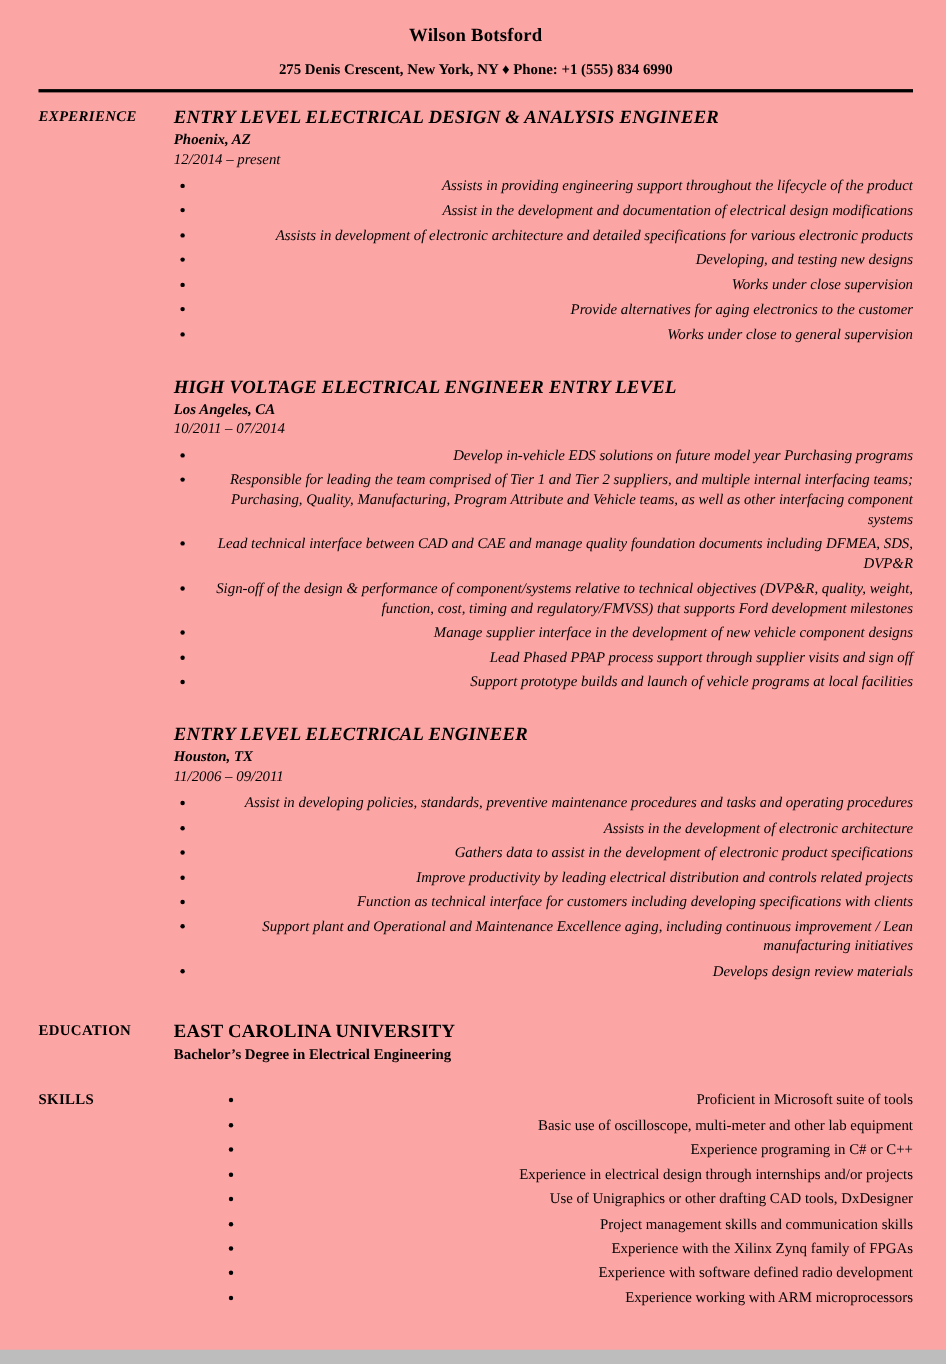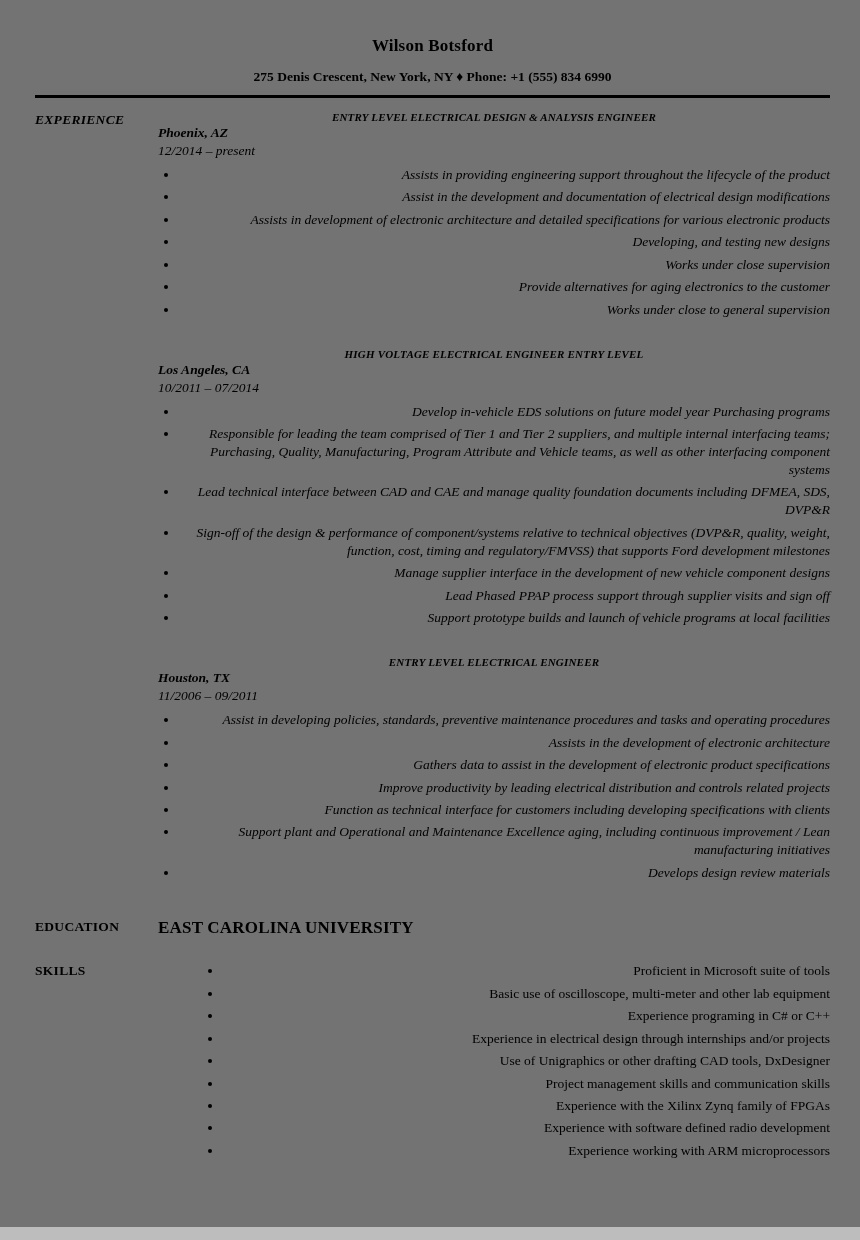--- a/index.html
+++ b/index.html
@@ -5,23 +5,23 @@
 <style>
   * { box-sizing: border-box; }
   html, body { margin: 0; padding: 0; background: #ededed; }
   body { font-family: "Liberation Serif", "DejaVu Serif", serif; color: #000; }
 
   .page {
     position: relative;
     width: 860px;
     height: 1240px;
     margin: 0 auto;
-    background: #737373;
+    background: #fca5a5;
     outline: 1px solid #dcdcdc;
-    padding: 36px 30px 0 35px;
+    padding: 22px 30px 0 35px;
     overflow: hidden;
   }
 
   
   .hdr { text-align: center; }
   .hdr h1 {
     margin: 0;
     font-size: 17px;
     font-weight: bold;
     letter-spacing: 0.2px;
@@ -50,24 +50,23 @@
     letter-spacing: 0.3px;
     padding-top: 1px;
   }
   .sec-content { flex: 1 1 auto; min-width: 0; }
 
   
   .job { margin-bottom: 29px; }
   .job:last-child { margin-bottom: 0; }
   .job h2 {
     margin: 0;
-    font-size: 11px;
+    font-size: 17px;
     font-weight: bold;
     letter-spacing: 0.2px;
-    text-align: center;
   }
   .job .loc {
     margin-top: 2px;
     font-size: 13.5px;
     font-weight: bold;
   }
   .job .dates {
     margin-top: 2px;
     font-size: 13.5px;
   }
@@ -167,20 +166,21 @@
           </ul>
       </article>
 
     </div>
   </section>
 
   <section class="row row-education">
     <div class="sec-label">EDUCATION</div>
     <div class="sec-content">
       <h2 class="school">EAST CAROLINA UNIVERSITY</h2>
+      <div class="degree">Bachelor’s Degree in Electrical Engineering</div>
     </div>
   </section>
 
   <section class="row row-skills">
     <div class="sec-label">SKILLS</div>
     <div class="sec-content">
       <ul class="bullets tight">
           <li>Proficient in Microsoft suite of tools</li>
           <li>Basic use of oscilloscope, multi-meter and other lab equipment</li>
           <li>Experience programing in C# or C++</li>

